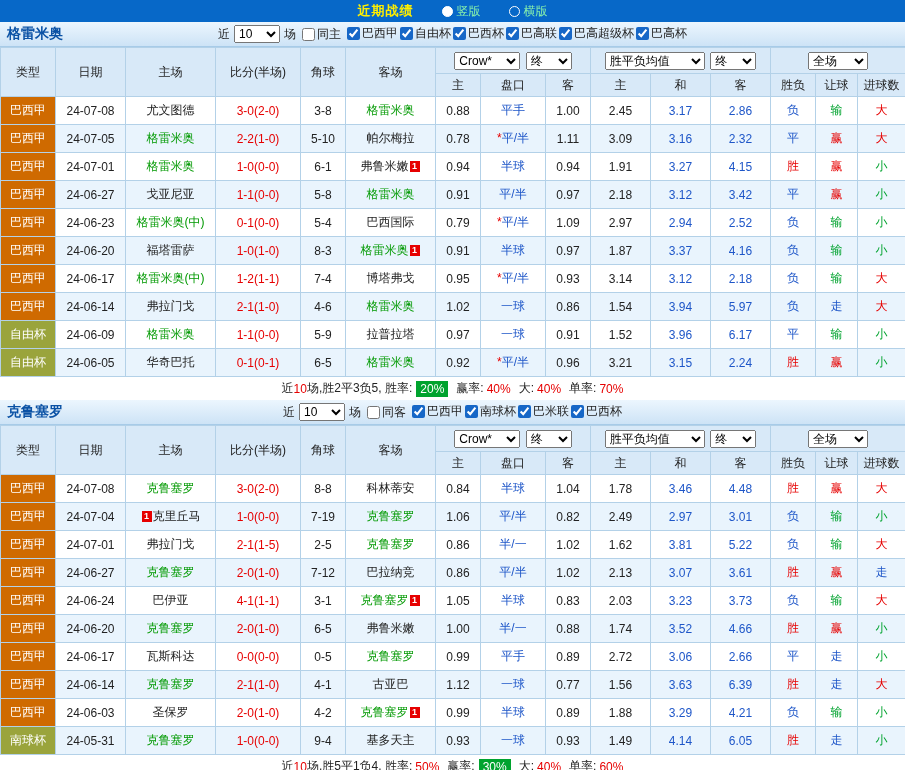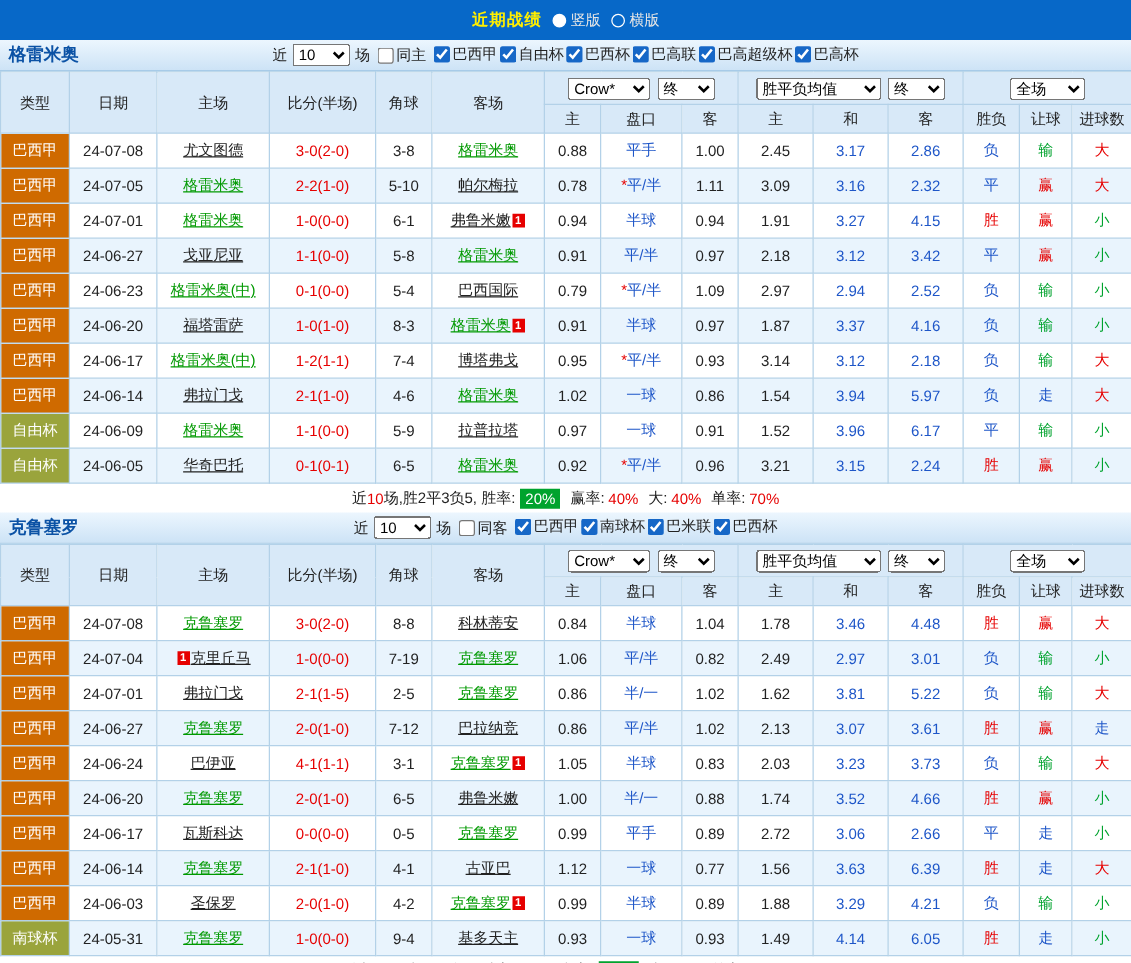--- a/index.html
+++ b/index.html
@@ -1,20 +1,20 @@
 <!DOCTYPE html>
 <html><head>
 <meta charset="utf-8">
 <style>
   * { box-sizing: border-box; }
   body { margin:0; width:905px; font-family:"Liberation Sans", sans-serif; background:#fff; color:#222; }
 
-  .topbar { height:32px; background:#0768c8; display:flex; align-items:center; justify-content:center; gap:8px; }
+  .topbar { height:22px; background:#0768c8; display:flex; align-items:center; justify-content:center; gap:28px; }
   .topbar-title { color:#ffef00; font-weight:bold; font-size:13px; letter-spacing:1px; }
-  .radio-opt { display:inline-flex; align-items:center; gap:4px; color:#e5e5e5; font-size:12px; cursor:pointer; }
+  .radio-opt { display:inline-flex; align-items:center; gap:4px; color:#86efac; font-size:12px; cursor:pointer; }
   .radio { width:11px; height:11px; border-radius:50%; border:1px solid #fff; display:inline-block; }
   .radio.checked { background:#fff; }
 
   .section-header { height:25px; background:linear-gradient(#ecf6fe,#cde3f6); border-bottom:1px solid #a7cbe8; position:relative; display:flex; align-items:center; }
   .team-name { position:absolute; left:7px; color:#0b52a5; font-weight:bold; font-size:14px; }
   .filters { margin:0 auto; display:flex; align-items:center; gap:4px; font-size:12px; }
   .filters select { font-size:12px; }
   .sel-count { width:46px; }
   .league { display:inline-flex; align-items:center; margin-left:2px; cursor:pointer; white-space:nowrap; }
   input.chk { width:13px; height:13px; margin:0 2px 0 0; accent-color:#1667c7; }
@@ -26,21 +26,21 @@
   tr.h2 th { height:23px; }
   .hsel { margin:0 1px; font-size:12px; }
   .sel-crow { width:66px; } .sel-final { width:46px; } .sel-avg { width:100px; } .sel-scope { width:60px; }
   tbody td { height:28px; }
   tbody tr:nth-child(even) { background:#e9f4fd; }
   td.type { color:#fff; }
   td.score { color:#e60000; }
   td.handicap { color:#1e56c8;margin-left:28px; }
   .star { color:#e60000; }
   td.blue { color:#1e56c8; }
-  .teamname { cursor:pointer;text-decoration:underline; }
+  .teamname { cursor:pointer; }
   .teamname.self { color:#009900; }
   .card { display:inline-block; background:#e60000; color:#fff; font-size:9px; font-weight:bold; width:10px; height:11px; line-height:11px; margin:0 1px; vertical-align:1px; text-align:center; }
 
   .section-footer { height:23px; display:flex; align-items:center; justify-content:center; font-size:12px; }
   .section-footer .red { color:#e60000; }
   .stat-label { margin-left:8px;text-align:center; }
   .stat-val { color:#e60000; margin-left:3px; }
   .badge { background:#00a32e; color:#fff; padding:1px 4px; margin-left:4px; }
 </style>
 </head>

